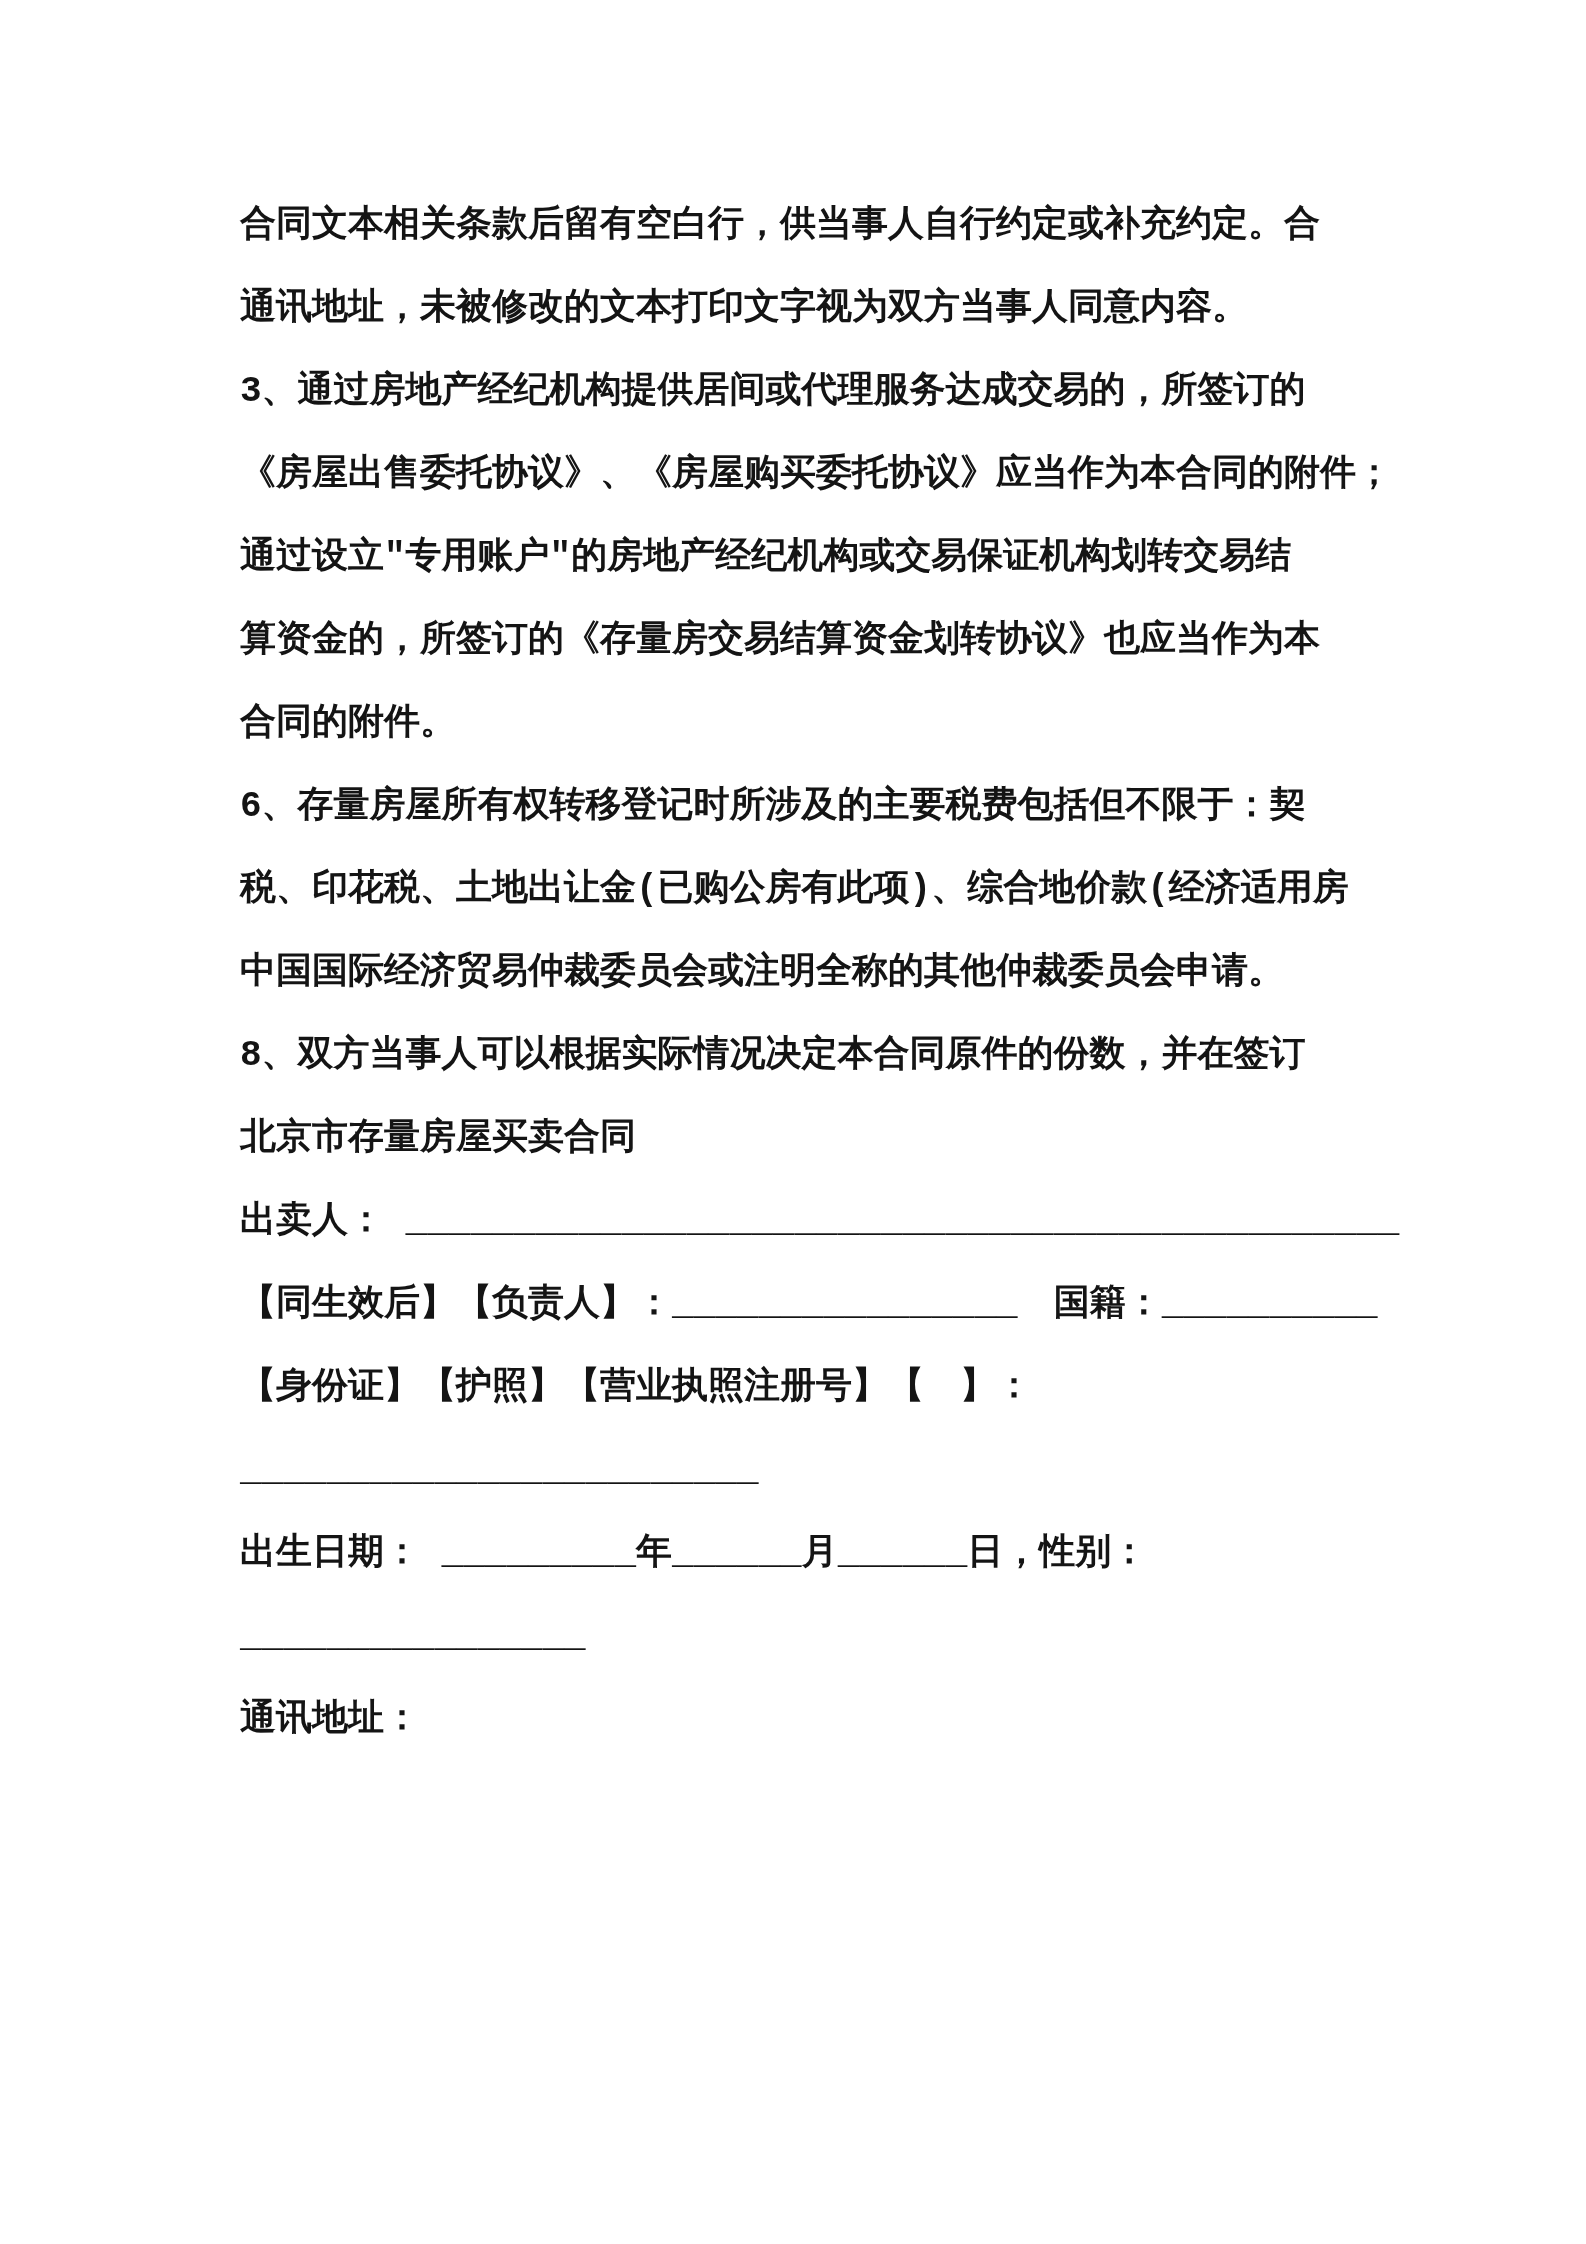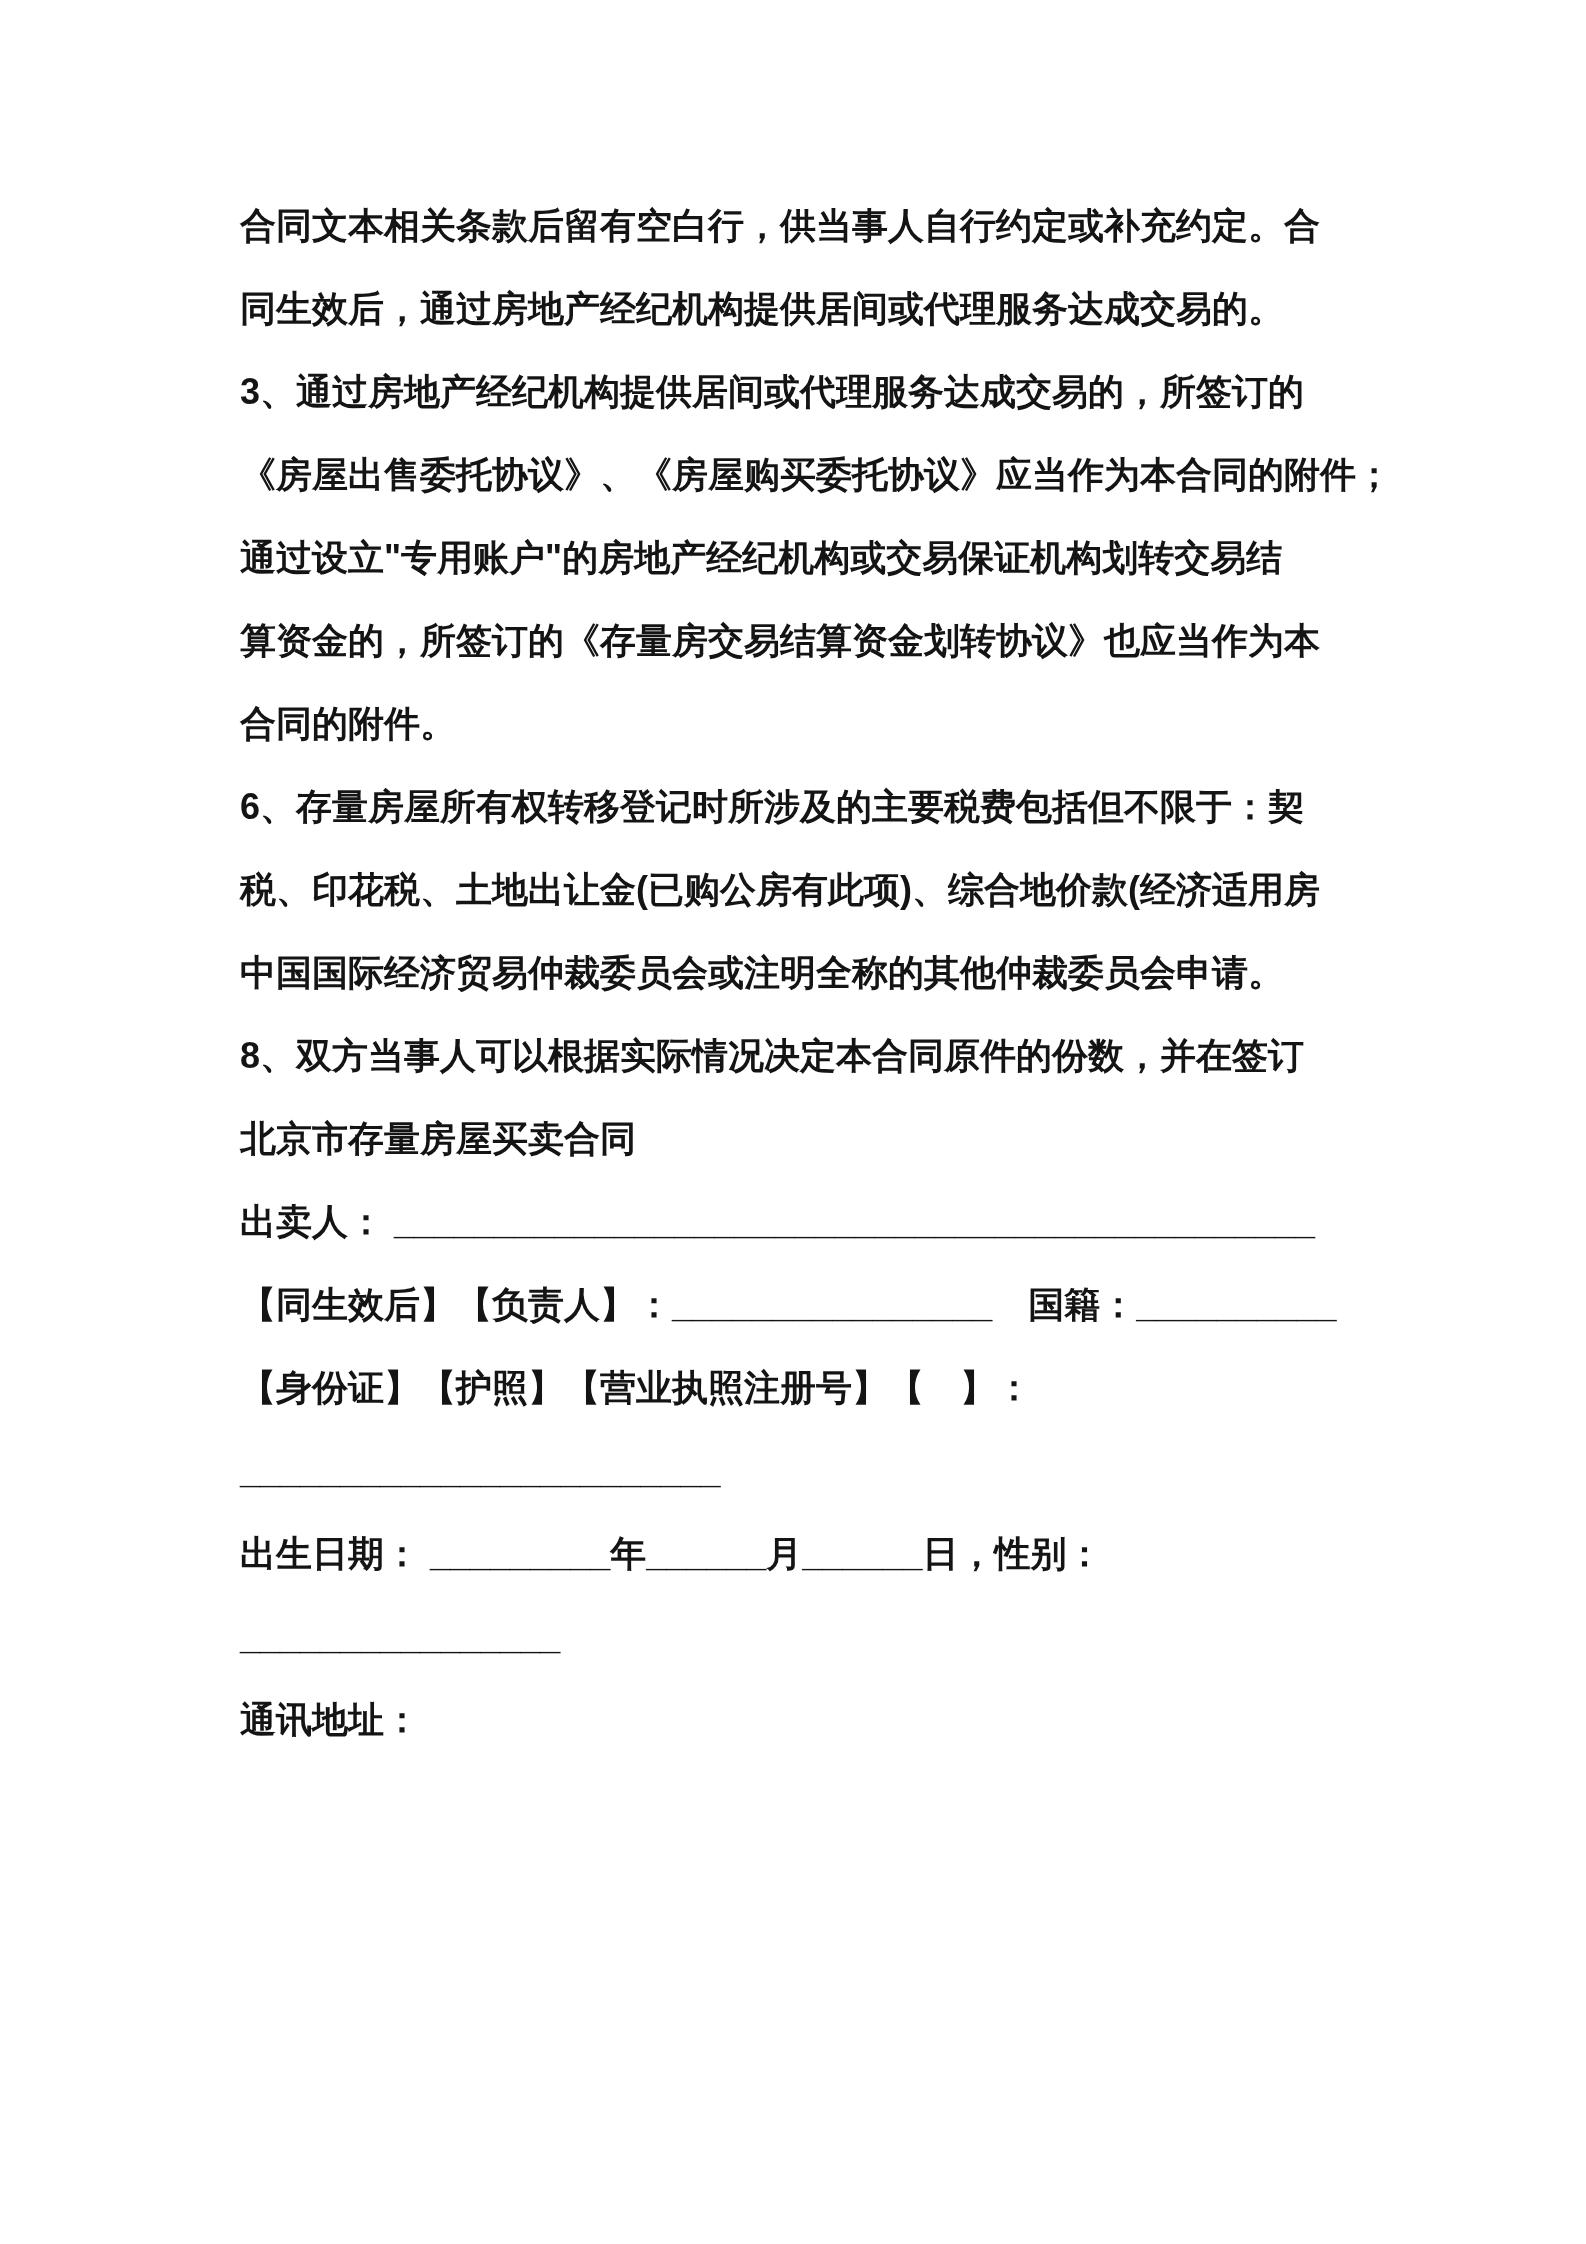--- a/index.html
+++ b/index.html
@@ -7,39 +7,39 @@
     padding: 0;
     background: #ffffff;
   }
   .page {
     position: relative;
     width: 1586px;
     height: 2244px;
     box-sizing: border-box;
     background: #ffffff;
     padding: 184px 230px 0 240px;
-    font-family: Liberation Sans, sans-serif;
+    font-family: Liberation Mono, monospace;
     font-weight: 700;
     font-size: 36px;
     line-height: 83px;
     color: #141414;
   }
   .line {
     height: 83px;
     white-space: nowrap;
     overflow: visible;
     letter-spacing: 0px;
   }
 </style>
 </head>
 <body>
 
 <main class="page">
   <div class="line">合同文本相关条款后留有空白行，供当事人自行约定或补充约定。合</div>
-  <div class="line">同生效后，通过房地产经纪机构提供居间或代理服务达成交易的。</div>
+  <div class="line">通讯地址，未被修改的文本打印文字视为双方当事人同意内容。</div>
 
   <div class="line">3、通过房地产经纪机构提供居间或代理服务达成交易的，所签订的</div>
   <div class="line">《房屋出售委托协议》、《房屋购买委托协议》应当作为本合同的附件；</div>
   <div class="line">通过设立"专用账户"的房地产经纪机构或交易保证机构划转交易结</div>
   <div class="line">算资金的，所签订的《存量房交易结算资金划转协议》也应当作为本</div>
   <div class="line">合同的附件。</div>
 
   <div class="line">6、存量房屋所有权转移登记时所涉及的主要税费包括但不限于：契</div>
   <div class="line">税、印花税、土地出让金(已购公房有此项)、综合地价款(经济适用房</div>
 

